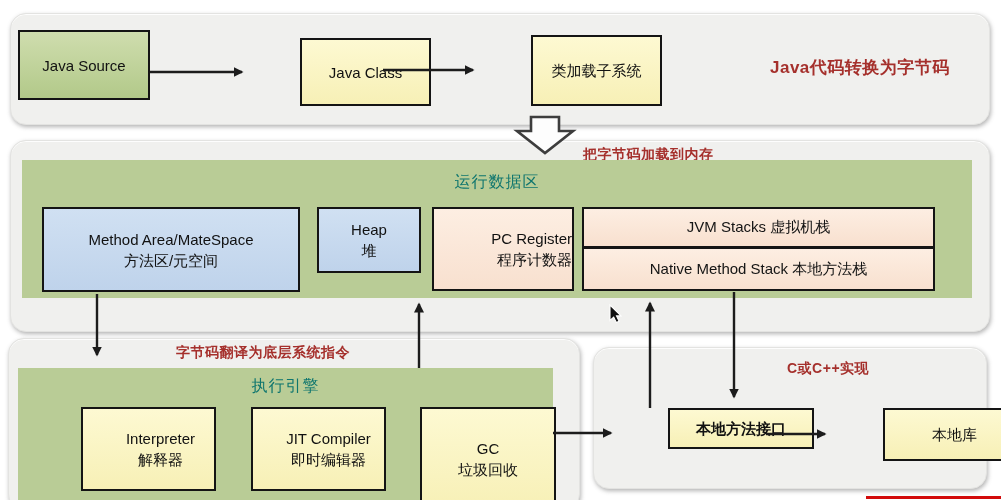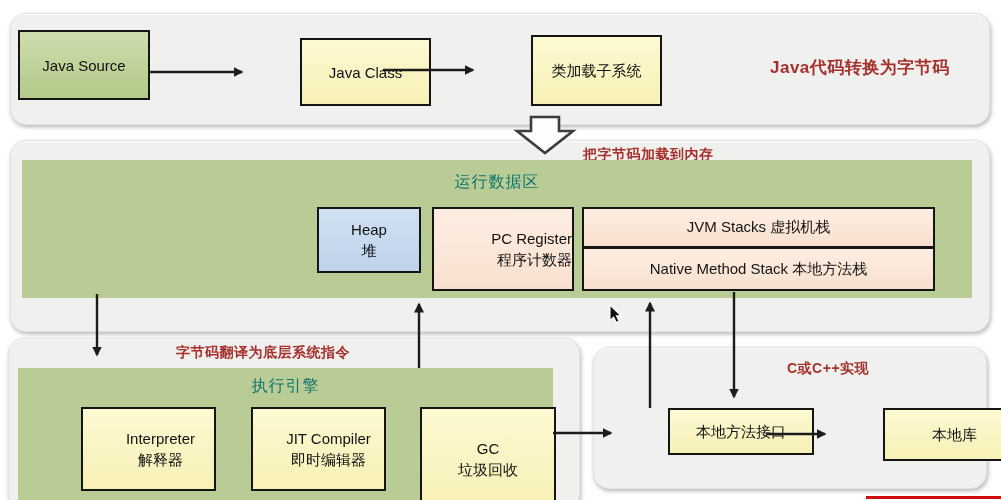--- a/index.html
+++ b/index.html
@@ -57,20 +57,24 @@
   </div>
   <div class="box yellow" style="left:483px;top:35px;width:131px;height:71px;">
     <span>类加载子系统</span>
   </div>
   <div class="red-note" style="left:770px;top:56px;font-size:17px;">Java代码转换为字节码</div>
 
   <div class="red-note" style="left:583px;top:146px;">把字节码加载到内存</div>
   <div class="container-green" style="left:22px;top:160px;width:950px;height:138px;"></div>
   <div class="section-title" style="left:22px;top:172px;width:950px;">运行数据区</div>
 
+  <div class="box blue" style="left:42px;top:207px;width:258px;height:85px;">
+    <span>Method Area/MateSpace</span>
+    <span>方法区/元空间</span>
+  </div>
   <div class="box blue" style="left:317px;top:207px;width:104px;height:66px;">
     <span>Heap</span>
     <span>堆</span>
   </div>
   <div class="box peach" style="left:432px;top:207px;width:142px;height:84px;align-items:flex-end;">
     <span>PC Register</span>
     <span>程序计数器</span>
   </div>
   <div class="stack-group" style="left:582px;top:207px;width:353px;height:84px;">
     <div class="stack-row first">JVM Stacks 虚拟机栈</div>
@@ -88,21 +92,21 @@
   <div class="box yellow" style="left:203px;top:407px;width:135px;height:84px;padding-left:20px;">
     <span>JIT Compiler</span>
     <span>即时编辑器</span>
   </div>
   <div class="box yellow" style="left:372px;top:407px;width:136px;height:104px;">
     <span>GC</span>
     <span>垃圾回收</span>
   </div>
 
   <div class="red-note" style="left:787px;top:360px;">C或C++实现</div>
-  <div class="box yellow" style="left:620px;top:408px;width:146px;height:47px;">
+  <div class="box yellow" style="left:620px;top:408px;width:146px;height:41px;font-weight:bold;">
     <span>本地方法接口</span>
   </div>
   <div class="box yellow" style="left:835px;top:408px;width:143px;height:53px;">
     <span>本地库</span>
   </div>
 
   <svg class="arrows" width="1001" height="500" viewBox="0 0 1001 500">
     <defs>
       <marker id="ah" markerWidth="11" markerHeight="10" refX="8.5" refY="5" orient="auto" markerUnits="userSpaceOnUse">
         <path d="M0,0 L10,5 L0,10 Z" fill="#1c1c1c"></path>

